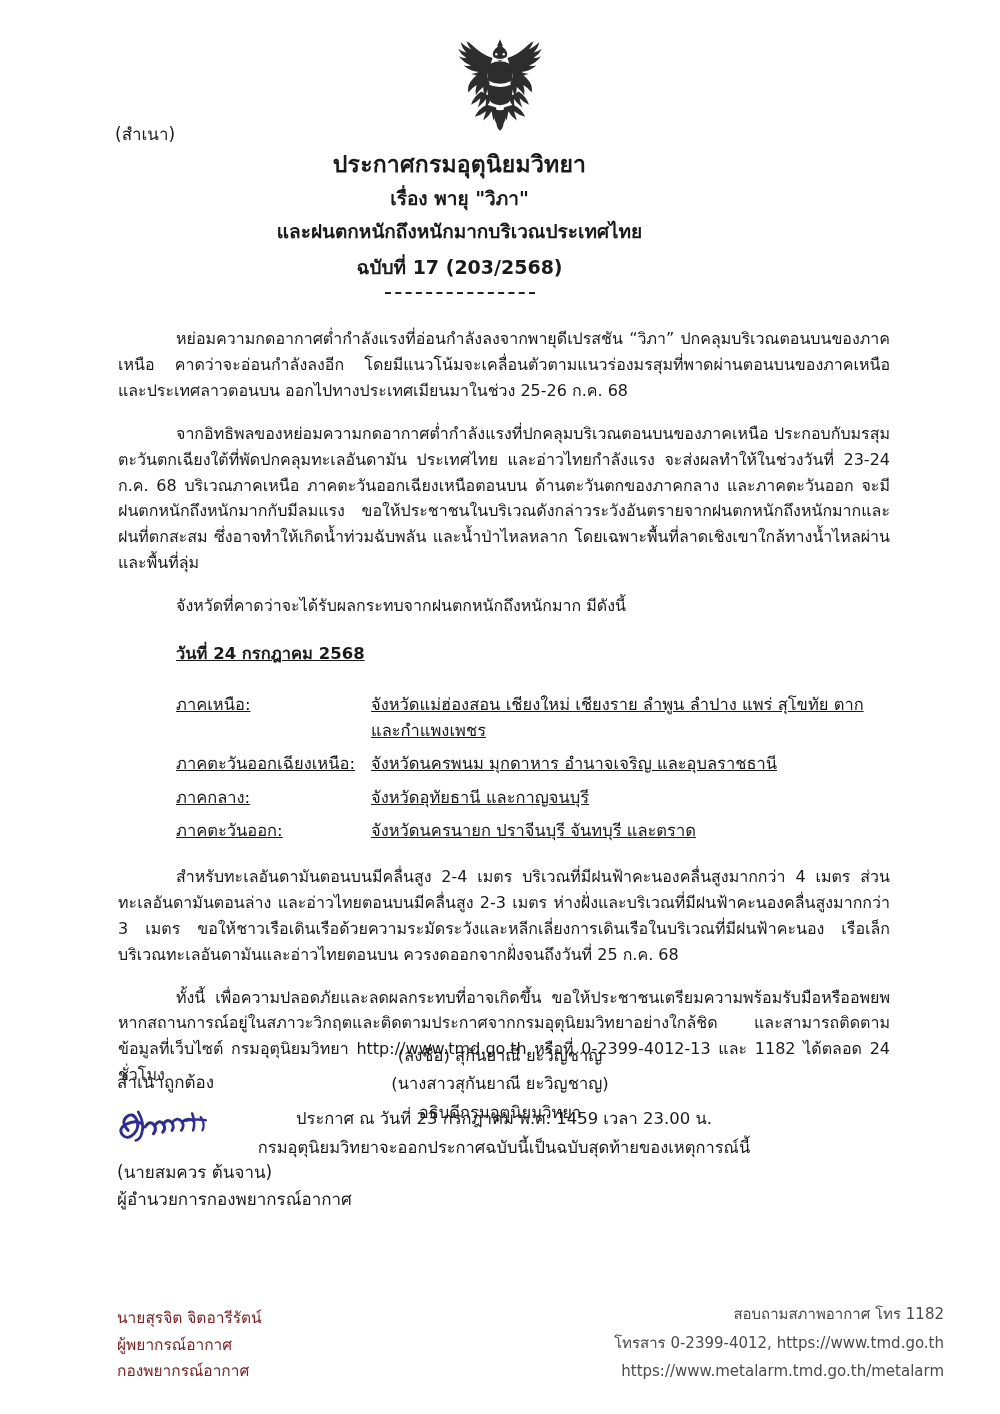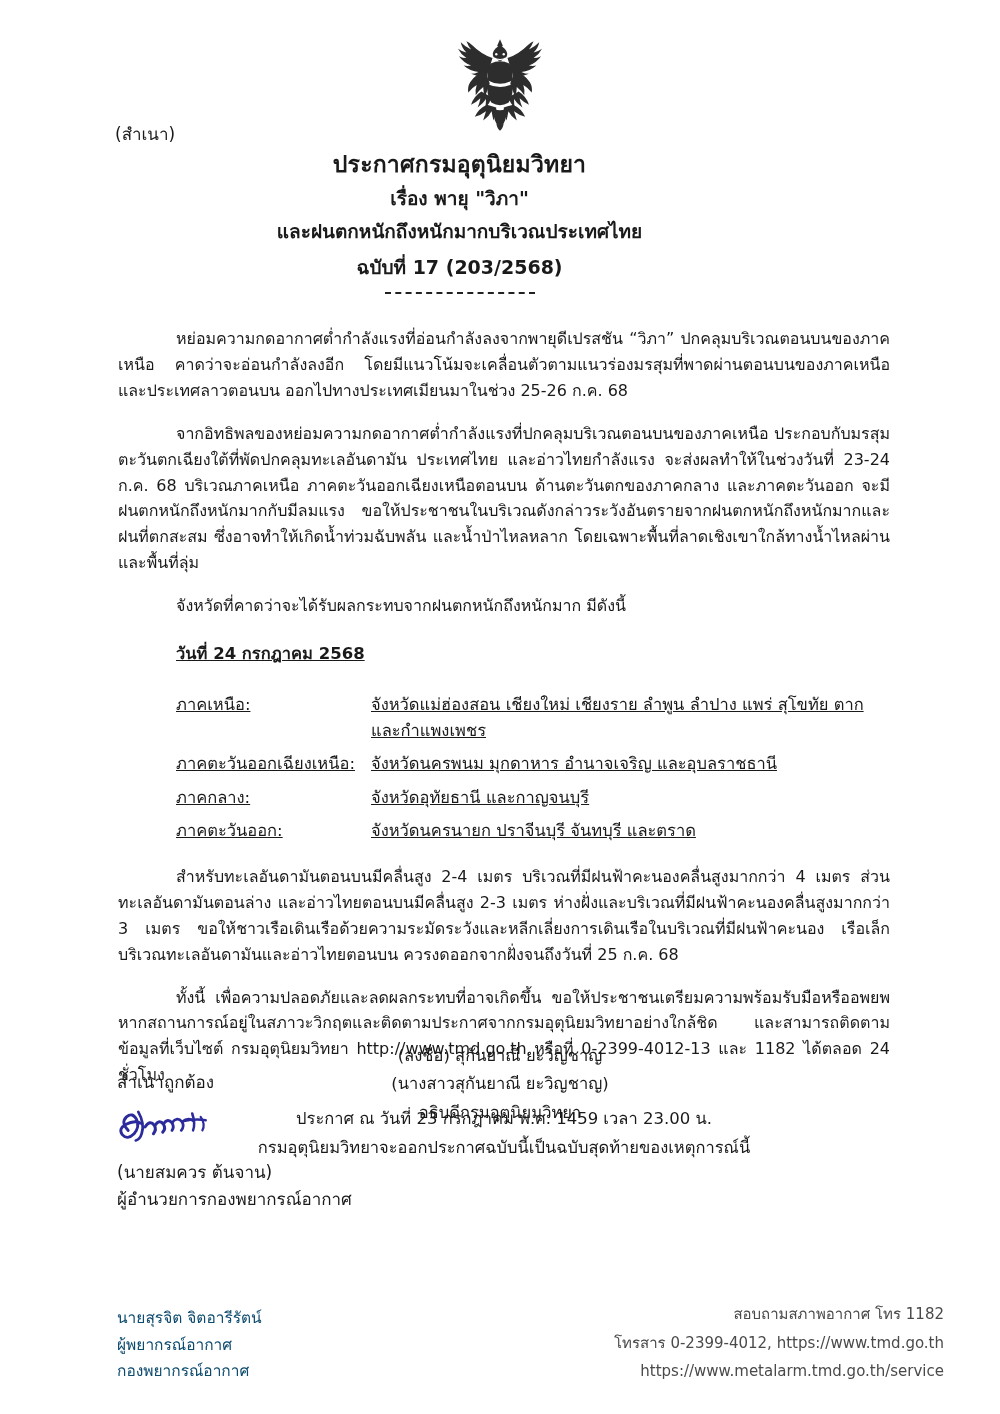--- a/index.html
+++ b/index.html
@@ -154,21 +154,21 @@
   }
   .certify-name { margin-top: 2px; }
 
   
   .footer-left {
     position: absolute;
     left: 117px;
     top: 1305px;
     font-size: 15.5px;
     line-height: 1.72;
-    color: #0c4a6e;
+    color: #7f1d1d;
   }
   .footer-right {
     position: absolute;
     right: 56px;
     top: 1300px;
     text-align: right;
     font-size: 15px;
     line-height: 1.9;
     color: #4a4a4a;
   }
@@ -294,16 +294,16 @@
 
   <div class="footer-left">
     <div>นายสุรจิต จิตอารีรัตน์</div>
     <div>ผู้พยากรณ์อากาศ</div>
     <div>กองพยากรณ์อากาศ</div>
   </div>
 
   <div class="footer-right">
     <div>สอบถามสภาพอากาศ โทร 1182</div>
     <div>โทรสาร 0-2399-4012, https://www.tmd.go.th</div>
-    <div>https://www.metalarm.tmd.go.th/service</div>
+    <div>https://www.metalarm.tmd.go.th/metalarm</div>
   </div>
 
 </div>
 
 </body></html>

